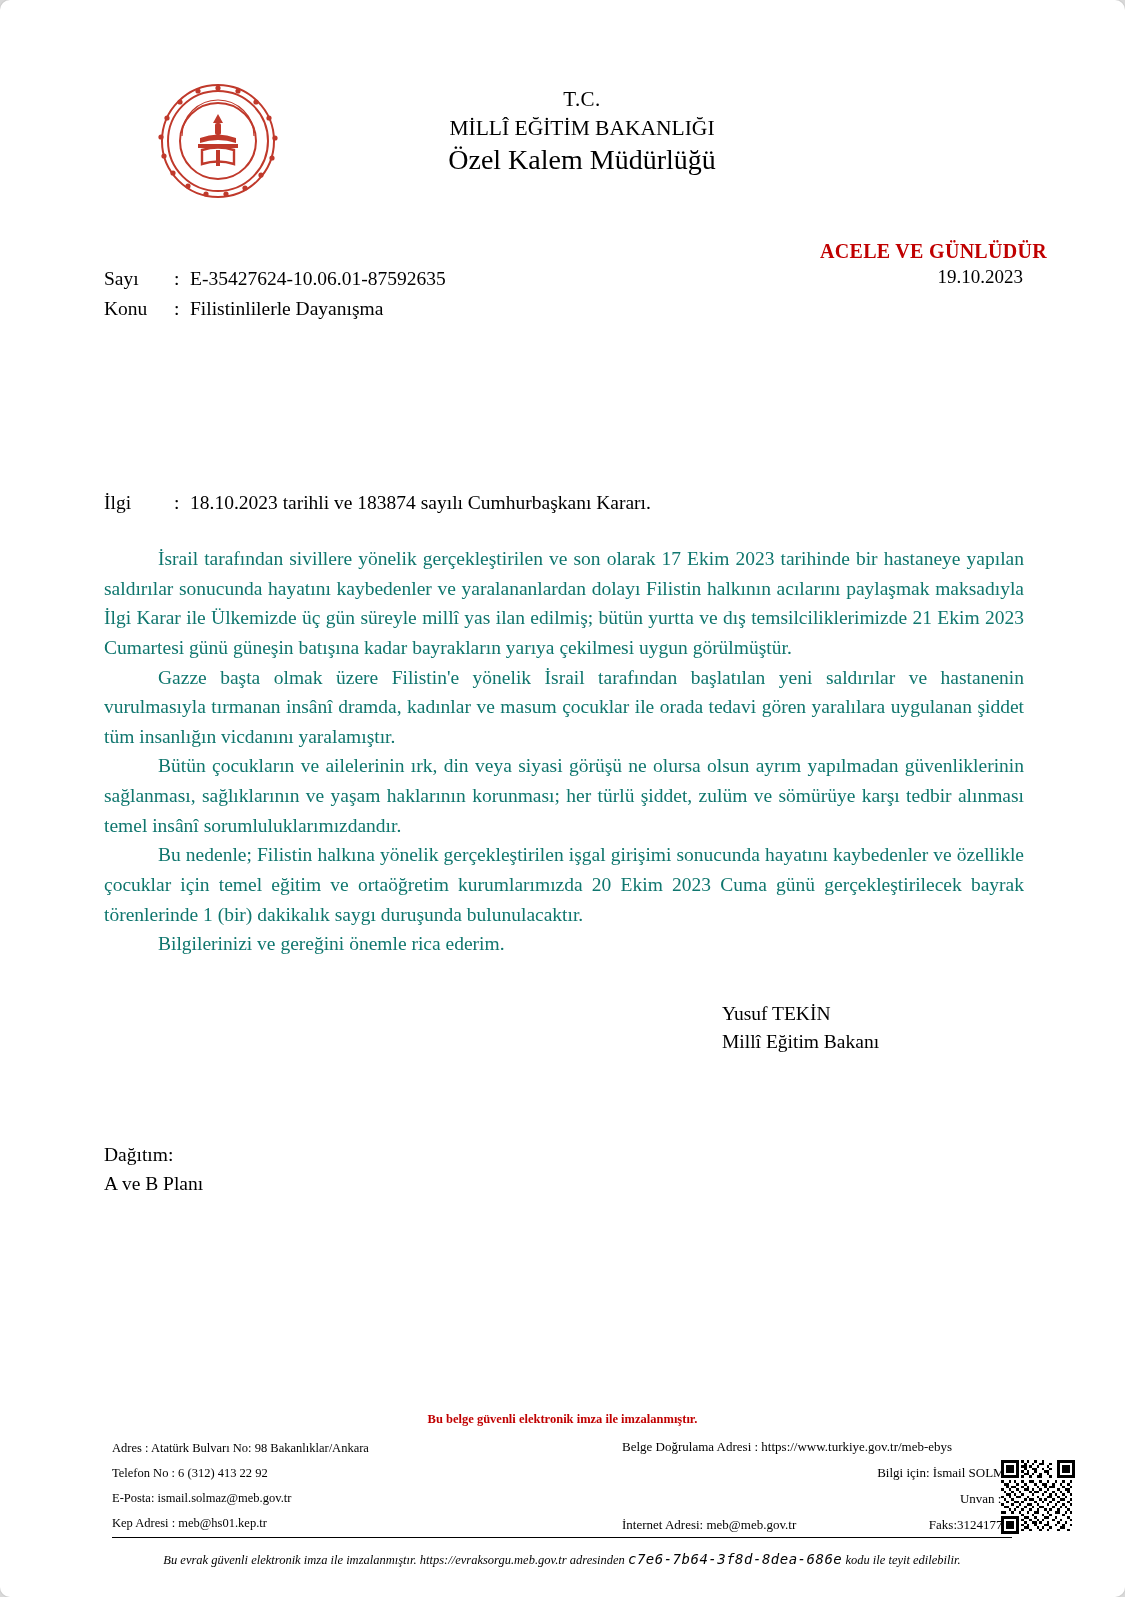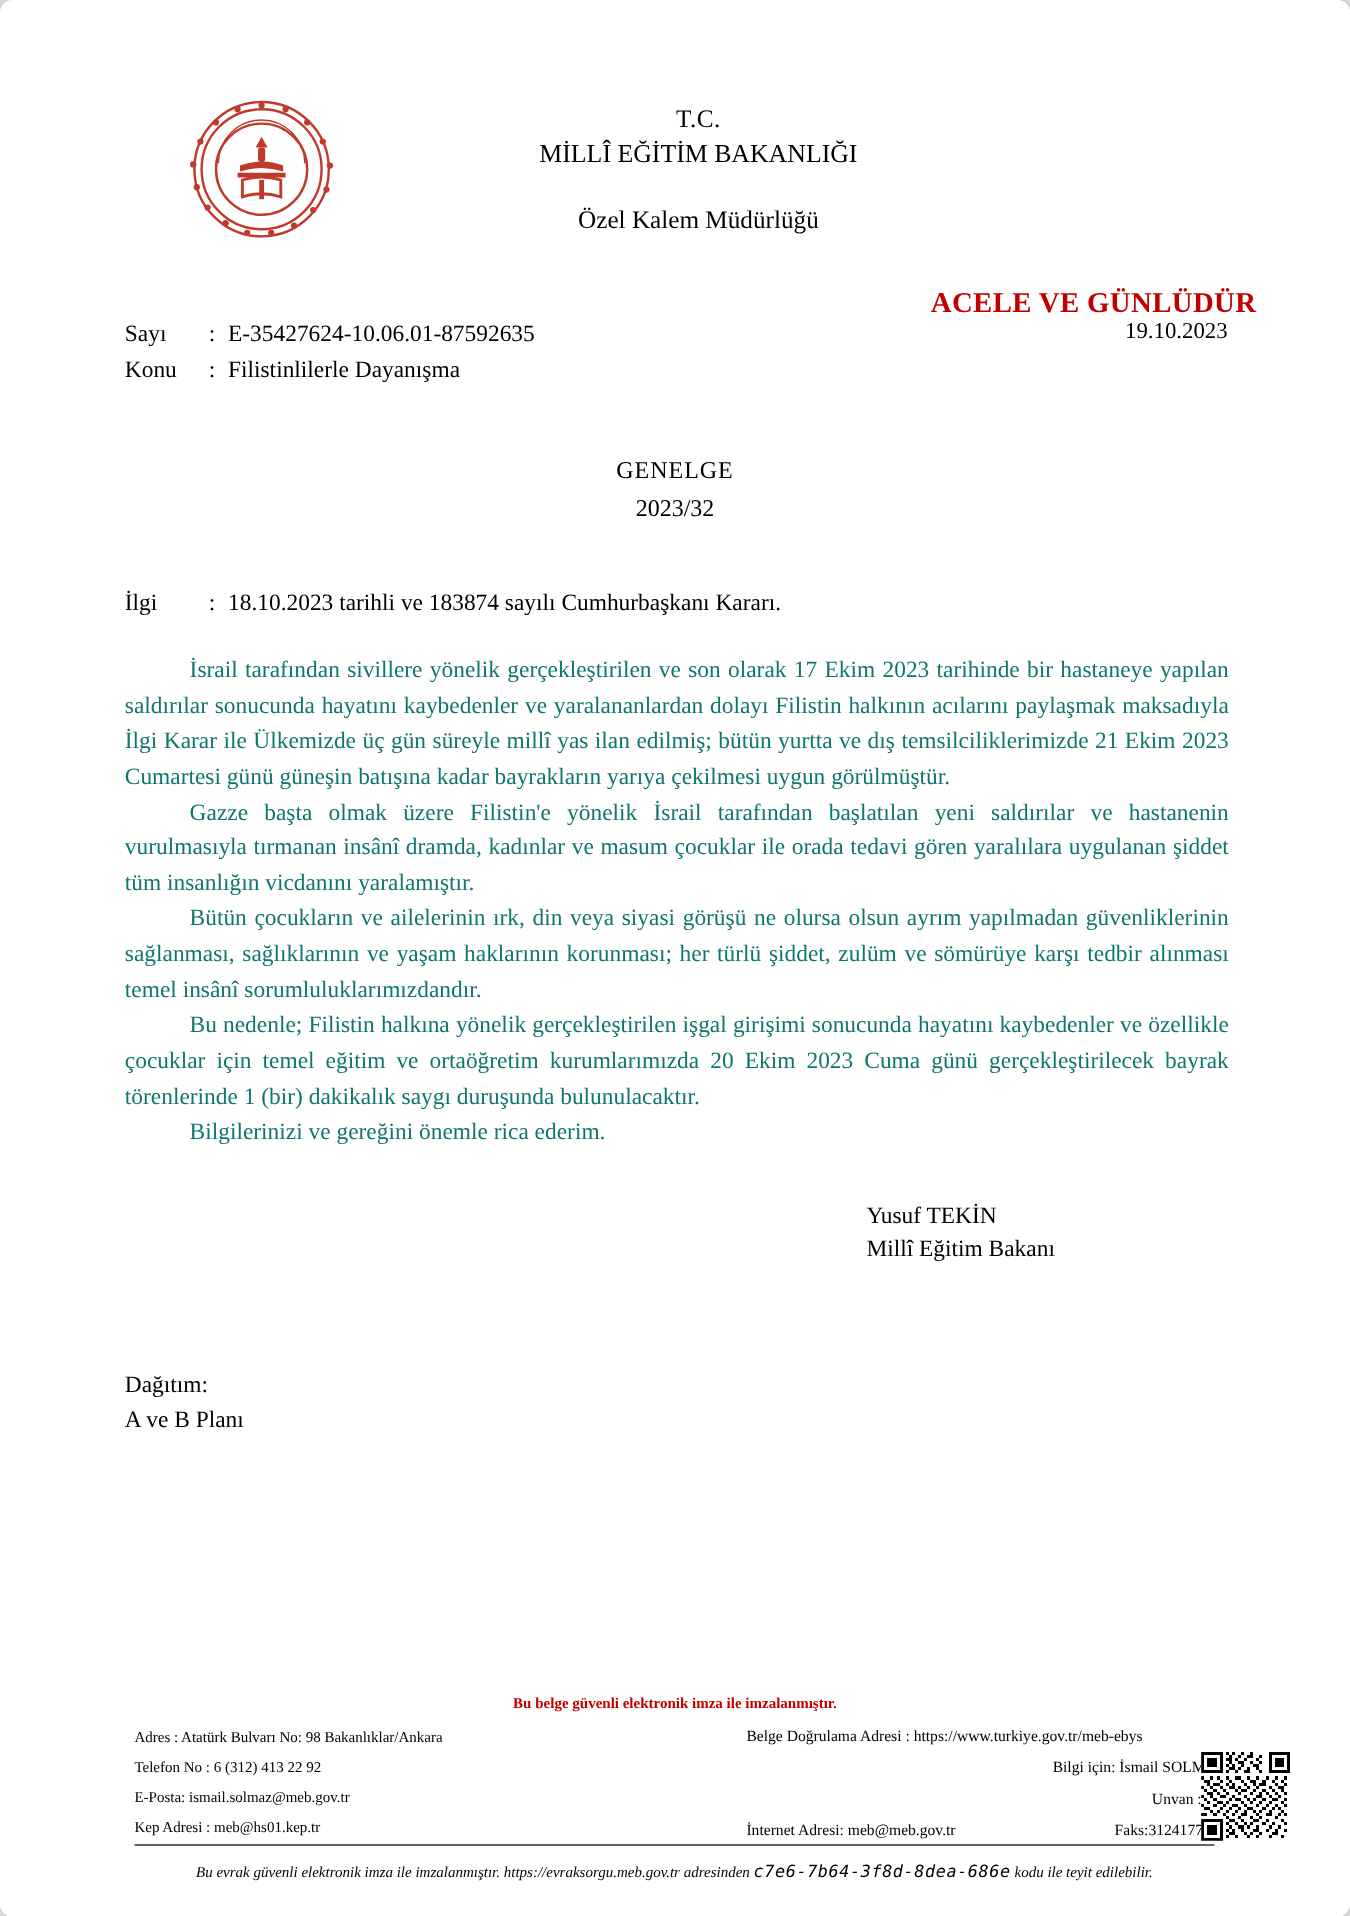--- a/index.html
+++ b/index.html
@@ -51,21 +51,21 @@
     position: absolute;
     left: 320px;
     top: 78px;
     width: 480px;
     text-align: center;
     line-height: 1.32;
     color: #000;
   }
   .head-titles .l1 { font-size: 21px; letter-spacing: .4px; }
   .head-titles .l2 { font-size: 21.5px; }
-  .head-titles .l3 { font-size: 21px; margin-top: 28px; }
+  .head-titles .l3 { font-size: 28px; }
 
   .logo100 {
     position: absolute;
     left: 810px;
     top: 108px;
     width: 215px;
     height: 56px;
   }
   .logo100 .moon {
     position: absolute;
@@ -131,21 +131,21 @@
     color: #c0392b;
     letter-spacing: .2px;
   }
 
   
   .urgent {
     position: absolute;
     right: 56px;
     top: 232px;
     color: #c00000;
-    font-size: 24px;
+    font-size: 20px;
     font-weight: bold;
     letter-spacing: .3px;
     text-align: right;
   }
   .doc-date {
     position: absolute;
     right: 80px;
     top: 258px;
     font-size: 19px;
     color: #000;
@@ -365,24 +365,20 @@
         <span class="sep">:</span>
         <span>E-35427624-10.06.01-87592635</span>
       </div>
       <div class="row">
         <span class="k">Konu</span>
         <span class="sep">:</span>
         <span>Filistinlilerle Dayanışma</span>
       </div>
     </div>
 
-    <div class="genelge">
-      <div>GENELGE</div>
-      <div class="no">2023/32</div>
-    </div>
 
     <div class="ilgi">
       <span class="k">İlgi</span>
       <span class="sep">:</span>
       <span>18.10.2023 tarihli ve 183874 sayılı Cumhurbaşkanı Kararı.</span>
     </div>
 
     <div class="body-text">
       <p>İsrail tarafından sivillere yönelik gerçekleştirilen ve son olarak 17 Ekim 2023 tarihinde bir hastaneye yapılan saldırılar sonucunda hayatını kaybedenler ve yaralananlardan dolayı Filistin halkının acılarını paylaşmak maksadıyla İlgi Karar ile Ülkemizde üç gün süreyle millî yas ilan edilmiş; bütün yurtta ve dış temsilciliklerimizde 21 Ekim 2023 Cumartesi günü güneşin batışına kadar bayrakların yarıya çekilmesi uygun görülmüştür.</p>
       <p>Gazze başta olmak üzere Filistin'e yönelik İsrail tarafından başlatılan yeni saldırılar ve hastanenin vurulmasıyla tırmanan insânî dramda, kadınlar ve masum çocuklar ile orada tedavi gören yaralılara uygulanan şiddet tüm insanlığın vicdanını yaralamıştır.</p>

